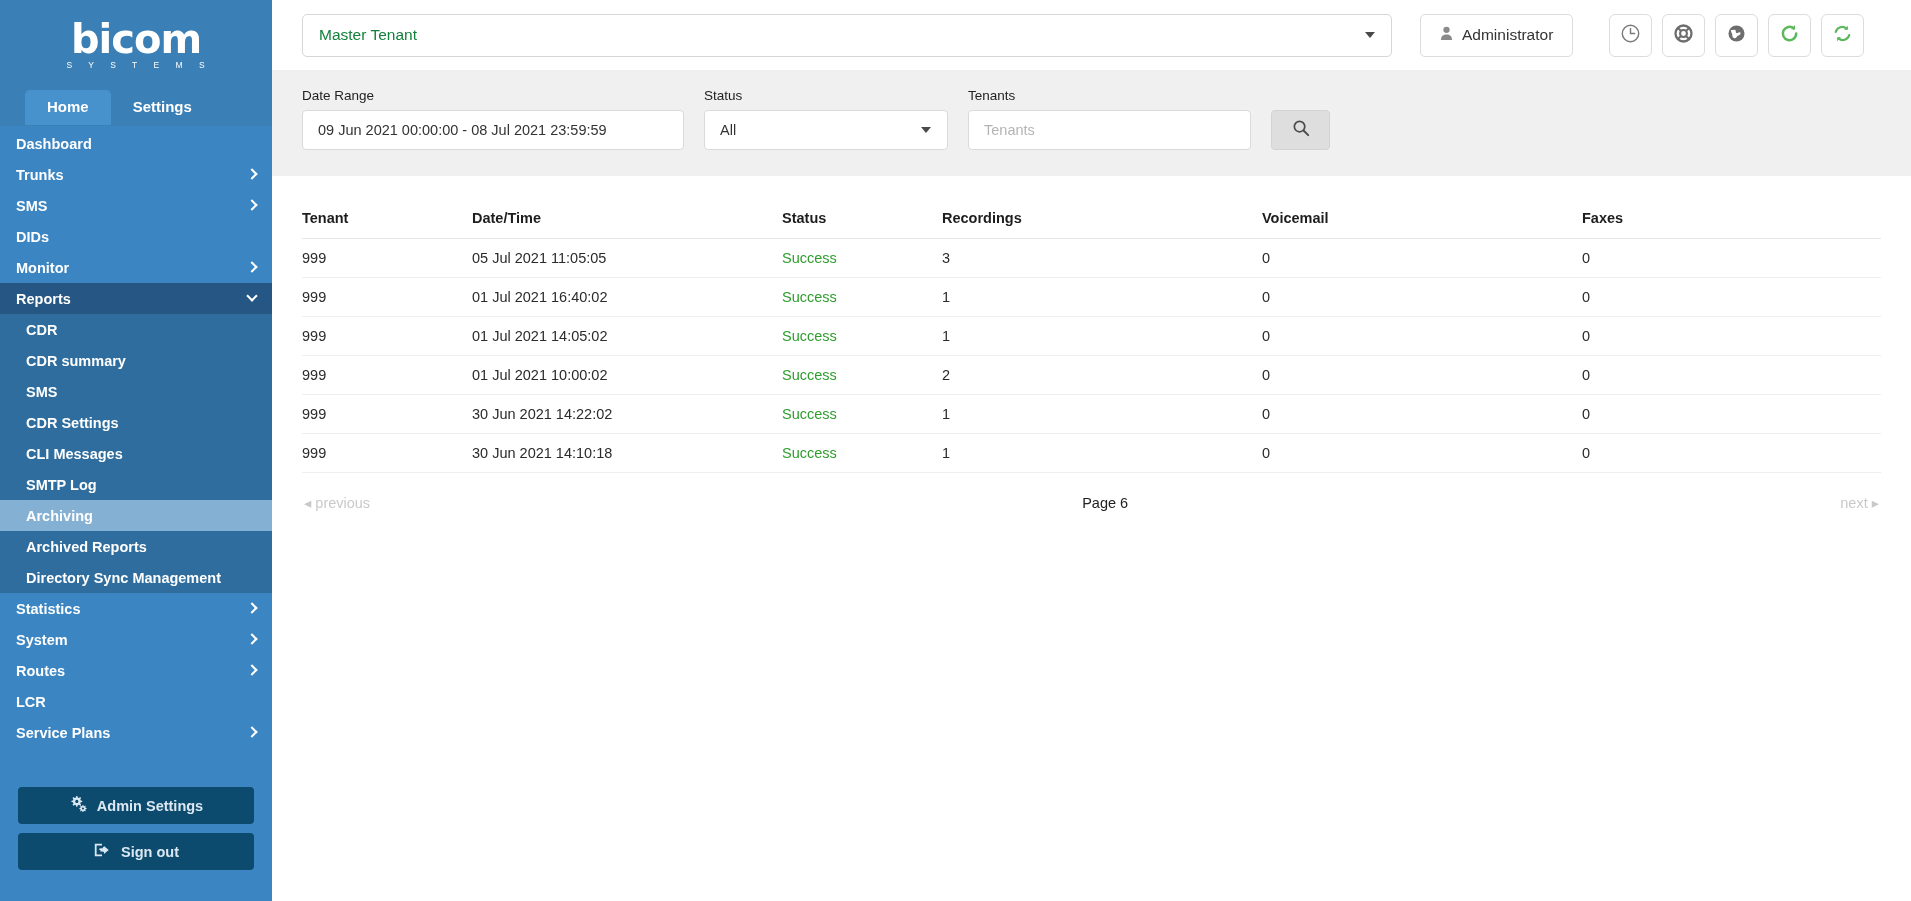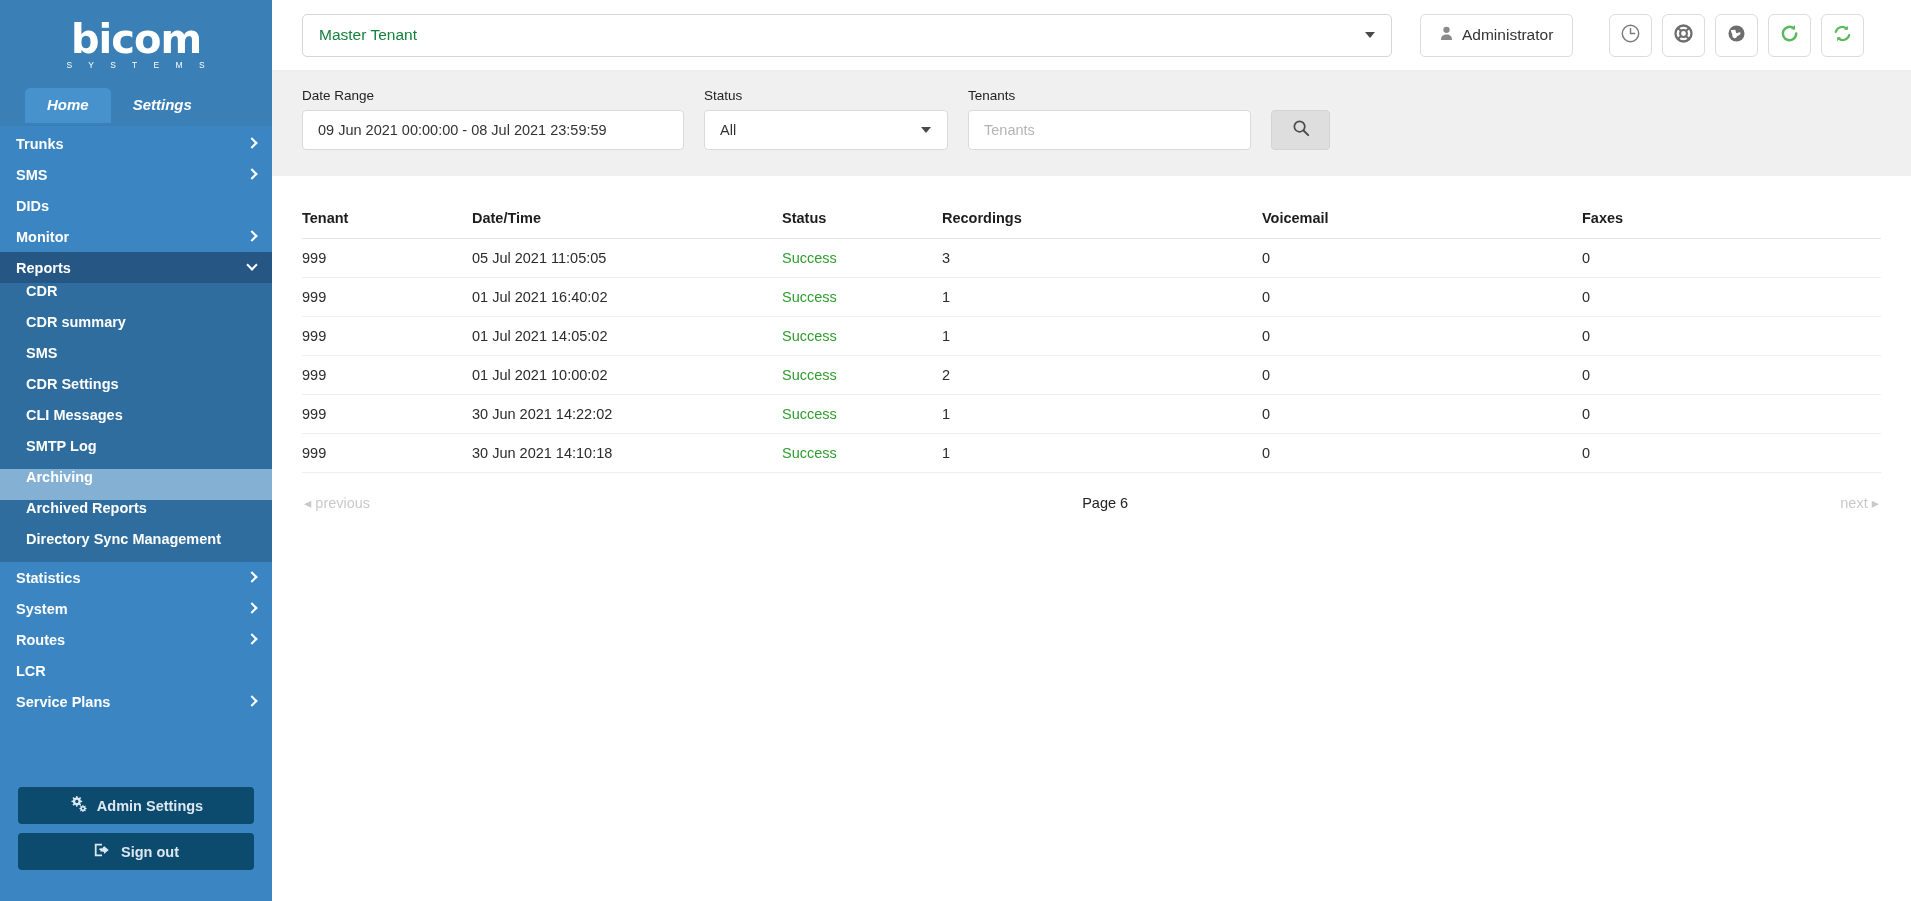--- a/index.html
+++ b/index.html
@@ -28,41 +28,41 @@
     font-size: 40px; font-weight: 700; color: #ffffff;
     letter-spacing: -1px; line-height: 40px;
     font-family: "DejaVu Sans", sans-serif;
   }
   .logo-sub {
     font-size: 8.5px; color: #ffffff; letter-spacing: 7px;
     margin-top: 1px; padding-left: 6px; font-weight: 400;
   }
 
   .tabs {
-    display: flex; align-items: flex-start;
-    height: 38px; background: #3a7fb5; padding-left: 25px; font-style: italic;
+    display: flex; align-items: center;
+    height: 38px; background: #3a7fb5; padding-left: 25px;
   }
   .tab {
     padding: 8px 22px 9px 22px;
     font-size: 15px; color: #ffffff; font-weight: 600;
     border-radius: 5px 5px 0 0; cursor: pointer;
     line-height: 18px;
   }
   .tab.active { background: #4792cd; }
 
   .nav { flex: 1; background: #3a85c2; overflow: hidden; padding-top: 2px;}
   .nav-item {
     display: flex; align-items: center; justify-content: space-between;
     height: 31px; padding: 0 13px 0 16px;
     color: #ffffff; font-size: 14.5px; font-weight: 600;
     cursor: pointer; white-space: nowrap;
   }
   .nav-item.expanded { background: #255684; }
   .nav-sub {
-    display: flex; align-items: flex-start;
+    display: flex; align-items: center;
     height: 31px; padding-left: 26px;
     color: #ffffff; font-size: 14.5px; font-weight: 600;
     background: #2e6d9e; cursor: pointer; white-space: nowrap;
   }
   .nav-sub.active { background: #84b0d4; }
   .chev { width: 11px; height: 11px; position: relative; flex: 0 0 auto; }
   .chev::before {
     content: ""; position: absolute; width: 6px; height: 6px;
     border-right: 2px solid #fff; border-bottom: 2px solid #fff;
     top: 1px; left: 0px; transform: rotate(-45deg);
@@ -170,20 +170,23 @@
         <div class="logo-sub">S Y S T E M S</div>
       </div>
     </div>
 
     <div class="tabs">
       <div class="tab active">Home</div>
       <div class="tab">Settings</div>
     </div>
 
     <div class="nav">
+      <div class="nav-item">
+        <span>Dashboard</span>
+      </div>
       <div class="nav-item">
         <span>Trunks</span>
         <span class="chev"></span>
       </div>
       <div class="nav-item">
         <span>SMS</span>
         <span class="chev"></span>
       </div>
       <div class="nav-item">
         <span>DIDs</span>

